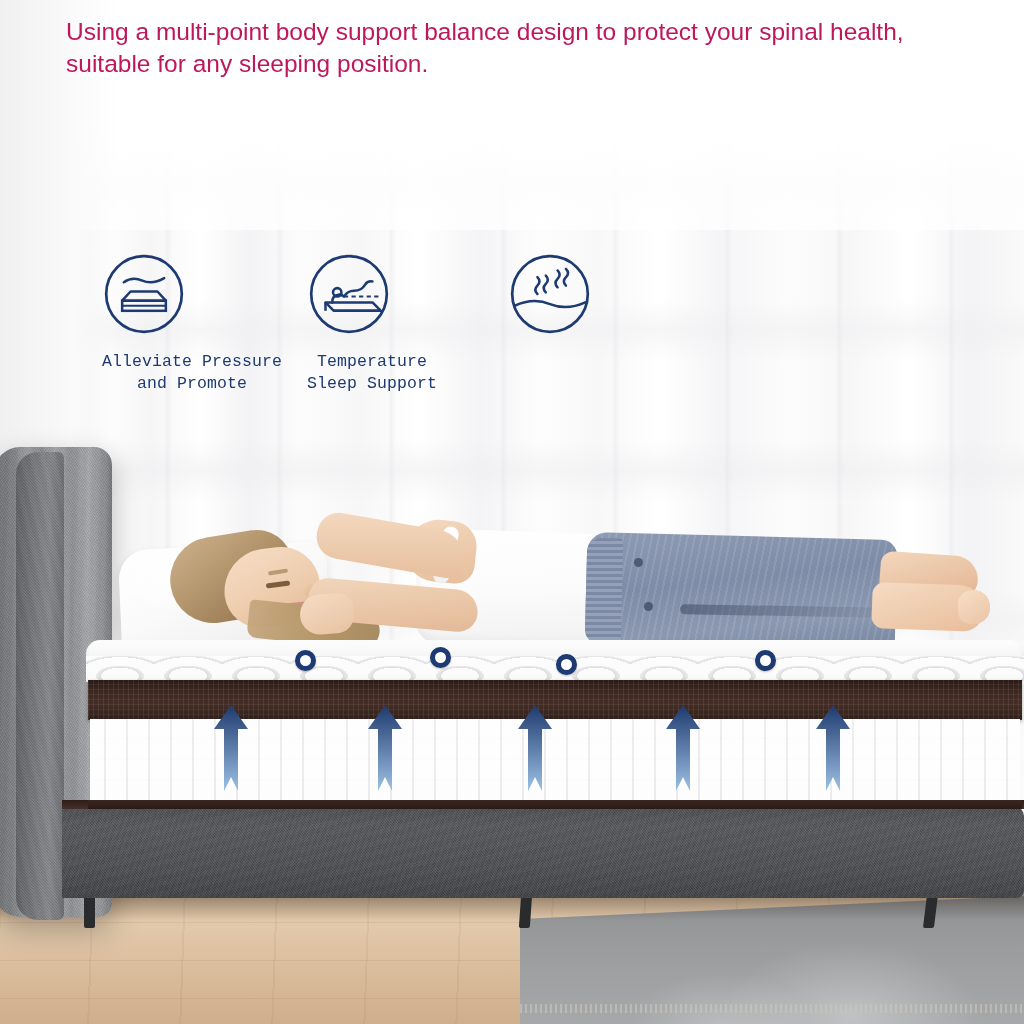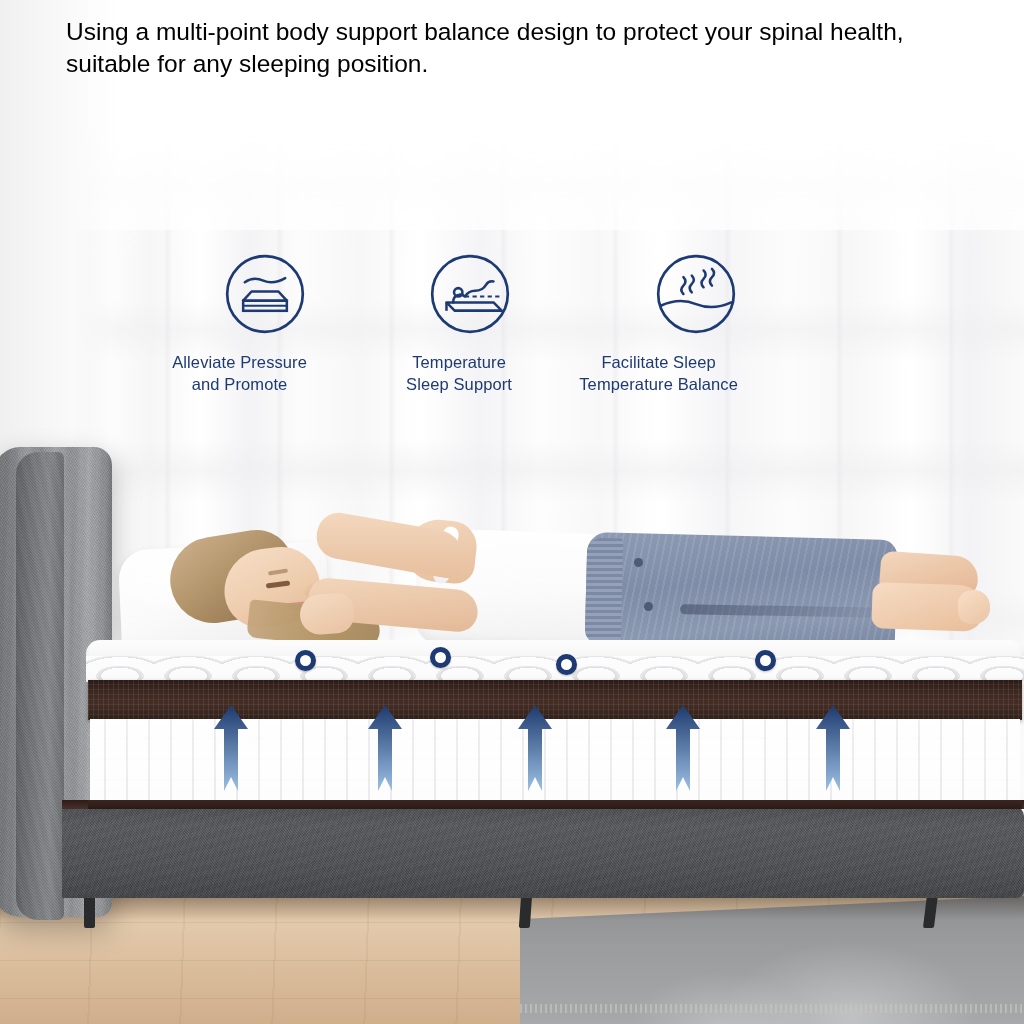--- a/index.html
+++ b/index.html
@@ -52,29 +52,29 @@
 
   
   .header{position:absolute;left:0;top:0;width:1024px;}
   .title{
     margin:0;padding:54px 0 0 66px;
     font-size:41px;font-weight:700;letter-spacing:-.6px;
     color:#1d3a73;line-height:1.05;white-space:nowrap;
   }
   .subtitle{
     margin:0;padding:16px 0 0 66px;width:880px;
-    font-size:24.5px;font-weight:400;line-height:1.32;color:#000000;
+    font-size:24.5px;font-weight:400;line-height:1.32;color:#be185d;
   }
 
   
   .features{
     position:absolute;left:0;top:252px;width:1024px;height:170px;
     display:flex;align-items:flex-start;
   }
-  .feature{flex:0 0 auto;display:flex;flex-direction:column;align-items:flex-end;}
+  .feature{flex:0 0 auto;display:flex;flex-direction:column;align-items:flex-start;font-family:Liberation Mono, monospace;}
   .f1{width:205px;margin-left:102px;}
   .f2{width:205px;margin-left:0px;}
   .f3{width:205px;margin-left:-3px;}
   .f4{width:230px;margin-left:-4px;}
   .ficon{width:84px;height:84px;display:block;}
   .flabel{
     margin-top:15px;text-align:center;color:#1d3a73;
     font-size:16.5px;line-height:1.36;font-weight:400;letter-spacing:.1px;
   }
 
@@ -364,24 +364,20 @@
 
     <div class="feature f4">
       <svg class="ficon" viewBox="0 0 100 100">
         <circle cx="50" cy="50" r="45" fill="none" stroke="#1d3a73" stroke-width="3.2"></circle>
         <path d="M8 64 q22 -10 42 -2 q20 8 42 -2" fill="none" stroke="#1d3a73" stroke-width="3" stroke-linecap="round"></path>
         <path d="M35 50 q-5 -5 0 -10 q5 -5 0 -10" fill="none" stroke="#1d3a73" stroke-width="3" stroke-linecap="round"></path>
         <path d="M45 48 q-5 -5 0 -10 q5 -5 0 -10" fill="none" stroke="#1d3a73" stroke-width="3" stroke-linecap="round"></path>
         <path d="M59 42 q-5 -5 0 -10 q5 -5 0 -10" fill="none" stroke="#1d3a73" stroke-width="3" stroke-linecap="round"></path>
         <path d="M69 40 q-5 -5 0 -10 q5 -5 0 -10" fill="none" stroke="#1d3a73" stroke-width="3" stroke-linecap="round"></path>
       </svg>
-      <div class="flabel">
-        <span>Facilitate Sleep</span><br>
-        <span>Temperature Balance</span>
-      </div>
     </div>
 
   </div>
 
   <div class="floor"></div>
   <div class="rug"></div>
   <div class="rug-fringe"></div>
   <div class="floor-shadow"></div>
 
   <div class="headboard"></div>

